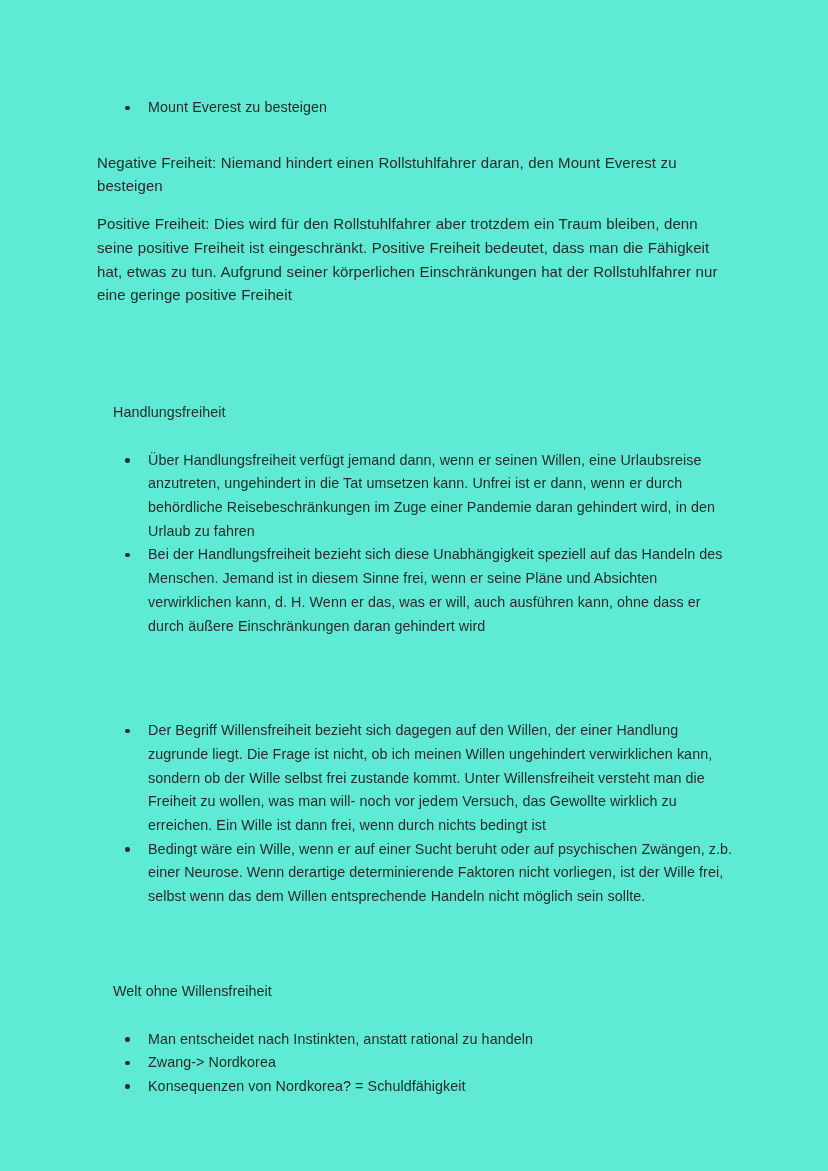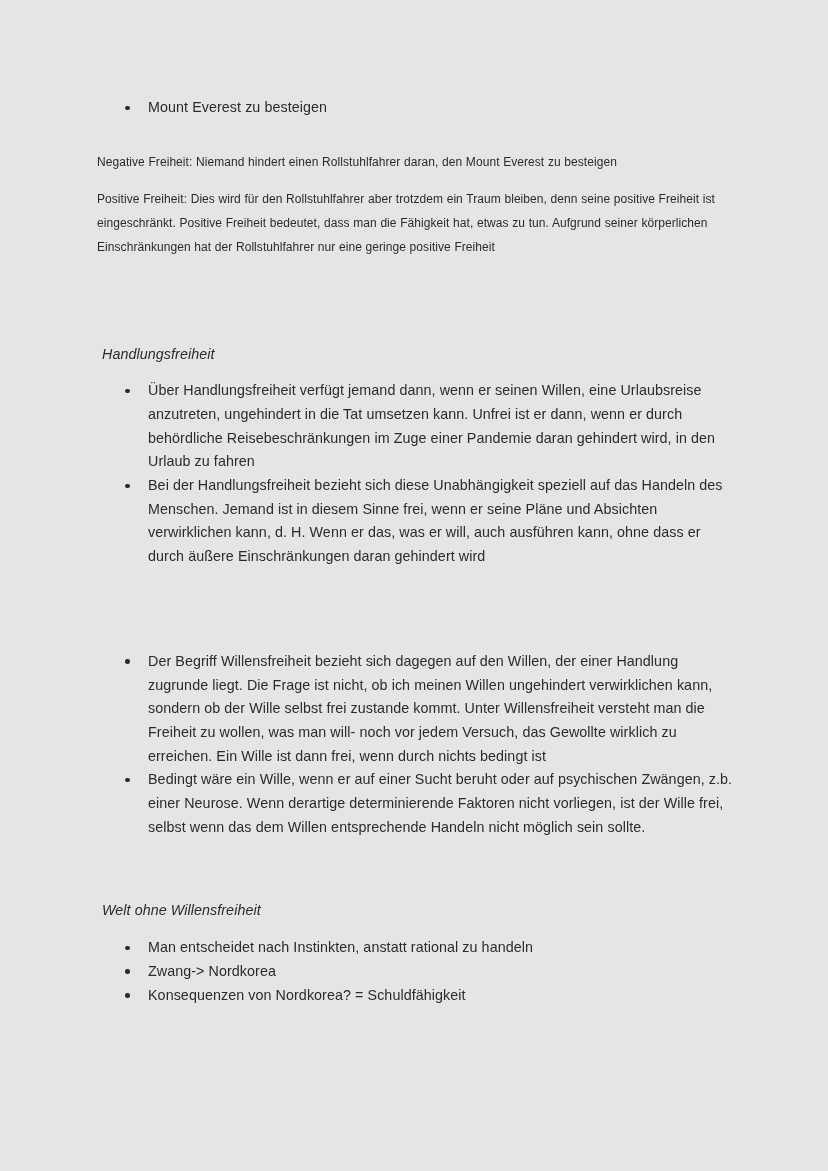--- a/index.html
+++ b/index.html
@@ -6,55 +6,54 @@
   html, body {
     margin: 0;
     padding: 0;
     background: #ffffff;
   }
 
   .page {
     position: relative;
     width: 828px;
     height: 1171px;
-    background: #e5e5e5;
+    background: #5eead4;
     box-sizing: border-box;
     overflow: hidden;
     font-family: "Liberation Sans", "DejaVu Sans", sans-serif;
     color: #2b2b2b;
     -webkit-font-smoothing: antialiased;
   }
 
   .content {
     position: absolute;
     left: 97px;
     top: 96px;
     width: 636px;
   }
 
   
 
   .para {
-    font-size: 12px;
+    font-size: 15px;
     line-height: 23.7px;
     letter-spacing: 0.005em;
     color: #2b2b2b;
     margin: 0;
     text-align: left;
     word-spacing: 0.02em;
   }
 
   .heading {
     font-size: 14.3px;
     line-height: 23.7px;
     letter-spacing: 0.005em;
     color: #2b2b2b;
-    margin: 5px;
+    margin: 16px;
     font-weight: 400;
-    font-style: italic;
   }
 
   
 
   ul.bullets {
     list-style: none;
     margin: 0;
     padding: 0;
   }
 

